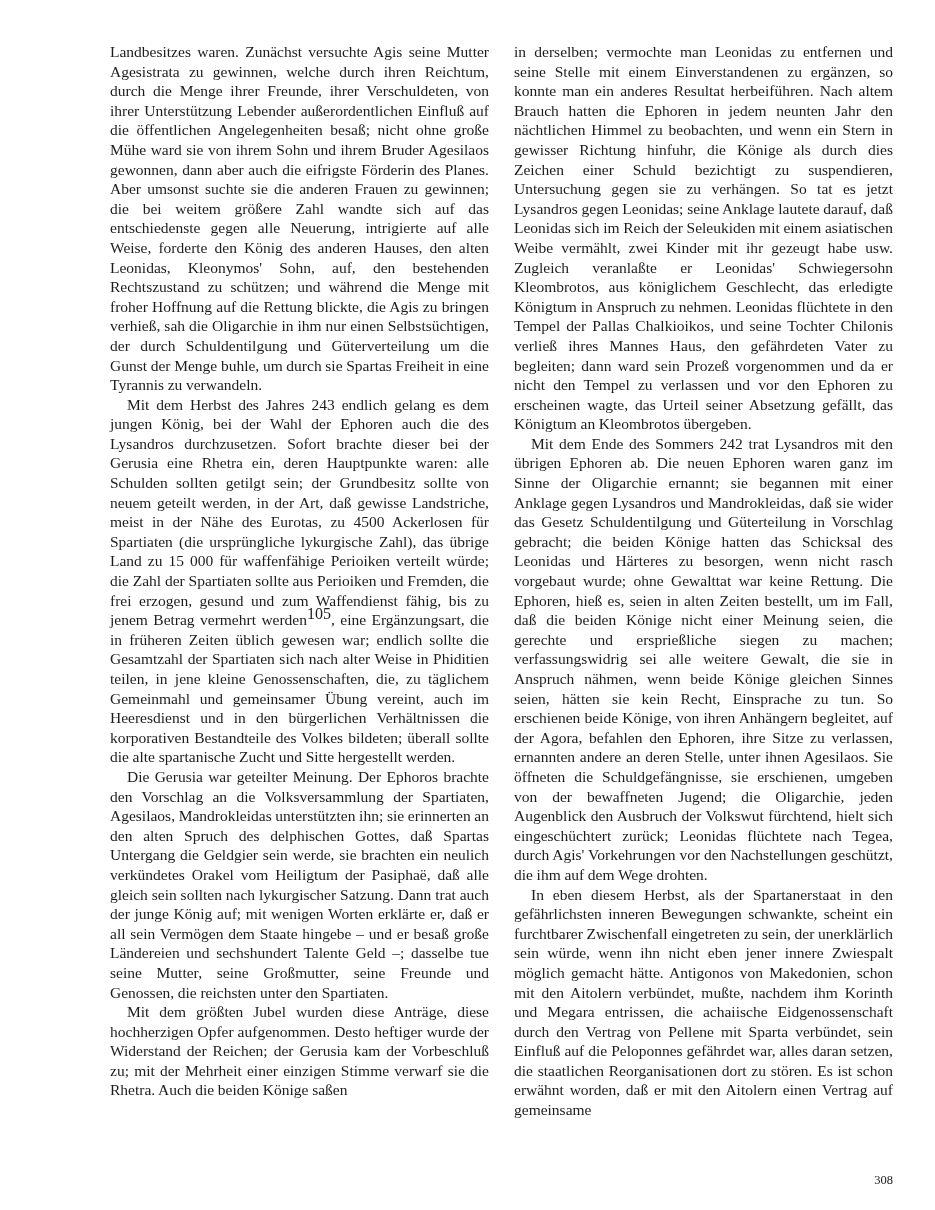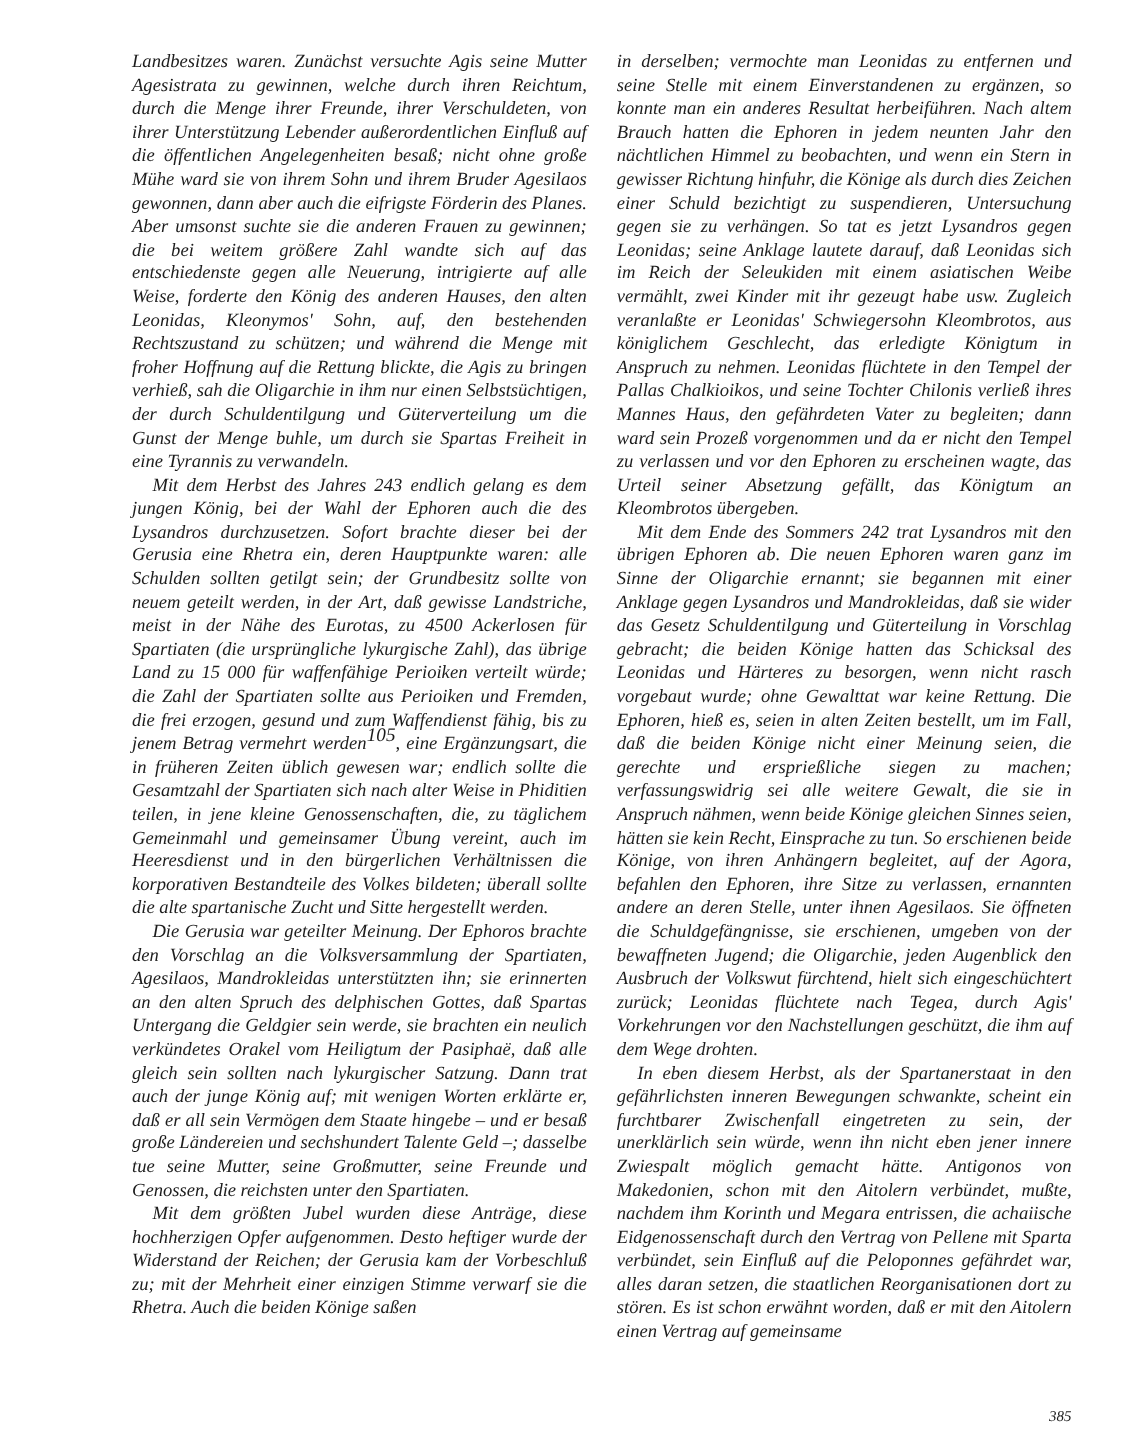--- a/index.html
+++ b/index.html
@@ -1,15 +1,15 @@
 <!DOCTYPE html>
 <html lang="de"><head>
 <meta charset="utf-8">
 <style>
-  * { margin: 0; padding: 0; box-sizing: border-box; font-style: italic; }
+  * { margin: 0; padding: 0; box-sizing: border-box; }
   html, body { background: #ffffff; }
   body {
     width: 935px;
     height: 1210px;
     position: relative;
     overflow: hidden;
     font-family: "Liberation Serif", "DejaVu Serif", serif;
     color: #1c1c1c;
   }
   .page {
@@ -68,15 +68,15 @@
     <div class="column">
       <p class="para no-indent" lang="de">in derselben; vermochte man Leonidas zu entfernen und seine Stelle mit einem Einverstandenen zu ergänzen, so konnte man ein anderes Resultat herbeiführen. Nach altem Brauch hatten die Ephoren in jedem neunten Jahr den nächtlichen Himmel zu beobachten, und wenn ein Stern in gewisser Richtung hinfuhr, die Könige als durch dies Zeichen einer Schuld bezichtigt zu suspendieren, Untersuchung gegen sie zu verhängen. So tat es jetzt Lysandros gegen Leonidas; seine Anklage lautete darauf, daß Leonidas sich im Reich der Seleukiden mit einem asiatischen Weibe vermählt, zwei Kinder mit ihr gezeugt habe usw. Zugleich veranlaßte er Leonidas' Schwiegersohn Kleombrotos, aus königlichem Geschlecht, das erledigte Königtum in Anspruch zu nehmen. Leonidas flüchtete in den Tempel der Pallas Chalkioikos, und seine Tochter Chilonis verließ ihres Mannes Haus, den gefährdeten Vater zu begleiten; dann ward sein Prozeß vorgenommen und da er nicht den Tempel zu verlassen und vor den Ephoren zu erscheinen wagte, das Urteil seiner Absetzung gefällt, das Königtum an Kleombrotos übergeben.</p>
 
       <p class="para" lang="de">Mit dem Ende des Sommers 242 trat Lysandros mit den übrigen Ephoren ab. Die neuen Ephoren waren ganz im Sinne der Oligarchie ernannt; sie begannen mit einer Anklage gegen Lysandros und Mandrokleidas, daß sie wider das Gesetz Schuldentilgung und Güterteilung in Vorschlag gebracht; die beiden Könige hatten das Schicksal des Leonidas und Härteres zu besorgen, wenn nicht rasch vorgebaut wurde; ohne Gewalttat war keine Rettung. Die Ephoren, hieß es, seien in alten Zeiten bestellt, um im Fall, daß die beiden Könige nicht einer Meinung seien, die gerechte und ersprießliche siegen zu machen; verfassungswidrig sei alle weitere Gewalt, die sie in Anspruch nähmen, wenn beide Könige gleichen Sinnes seien, hätten sie kein Recht, Einsprache zu tun. So erschienen beide Könige, von ihren Anhängern begleitet, auf der Agora, befahlen den Ephoren, ihre Sitze zu verlassen, ernannten andere an deren Stelle, unter ihnen Agesilaos. Sie öffneten die Schuldgefängnisse, sie erschienen, umgeben von der bewaffneten Jugend; die Oligarchie, jeden Augenblick den Ausbruch der Volkswut fürchtend, hielt sich eingeschüchtert zurück; Leonidas flüchtete nach Tegea, durch Agis' Vorkehrungen vor den Nachstellungen geschützt, die ihm auf dem Wege drohten.</p>
 
       <p class="para" lang="de">In eben diesem Herbst, als der Spartanerstaat in den gefährlichsten inneren Bewegungen schwankte, scheint ein furchtbarer Zwischenfall eingetreten zu sein, der unerklärlich sein würde, wenn ihn nicht eben jener innere Zwiespalt möglich gemacht hätte. Antigonos von Makedonien, schon mit den Aitolern verbündet, mußte, nachdem ihm Korinth und Megara entrissen, die achaiische Eidgenossenschaft durch den Vertrag von Pellene mit Sparta verbündet, sein Einfluß auf die Peloponnes gefährdet war, alles daran setzen, die staatlichen Reorganisationen dort zu stören. Es ist schon erwähnt worden, daß er mit den Aitolern einen Vertrag auf gemeinsame</p>
     </div>
 
   </div>
 
-  <div class="page-number">385</div>
+  <div class="page-number">308</div>
 
 </div>
 
 </body></html>

